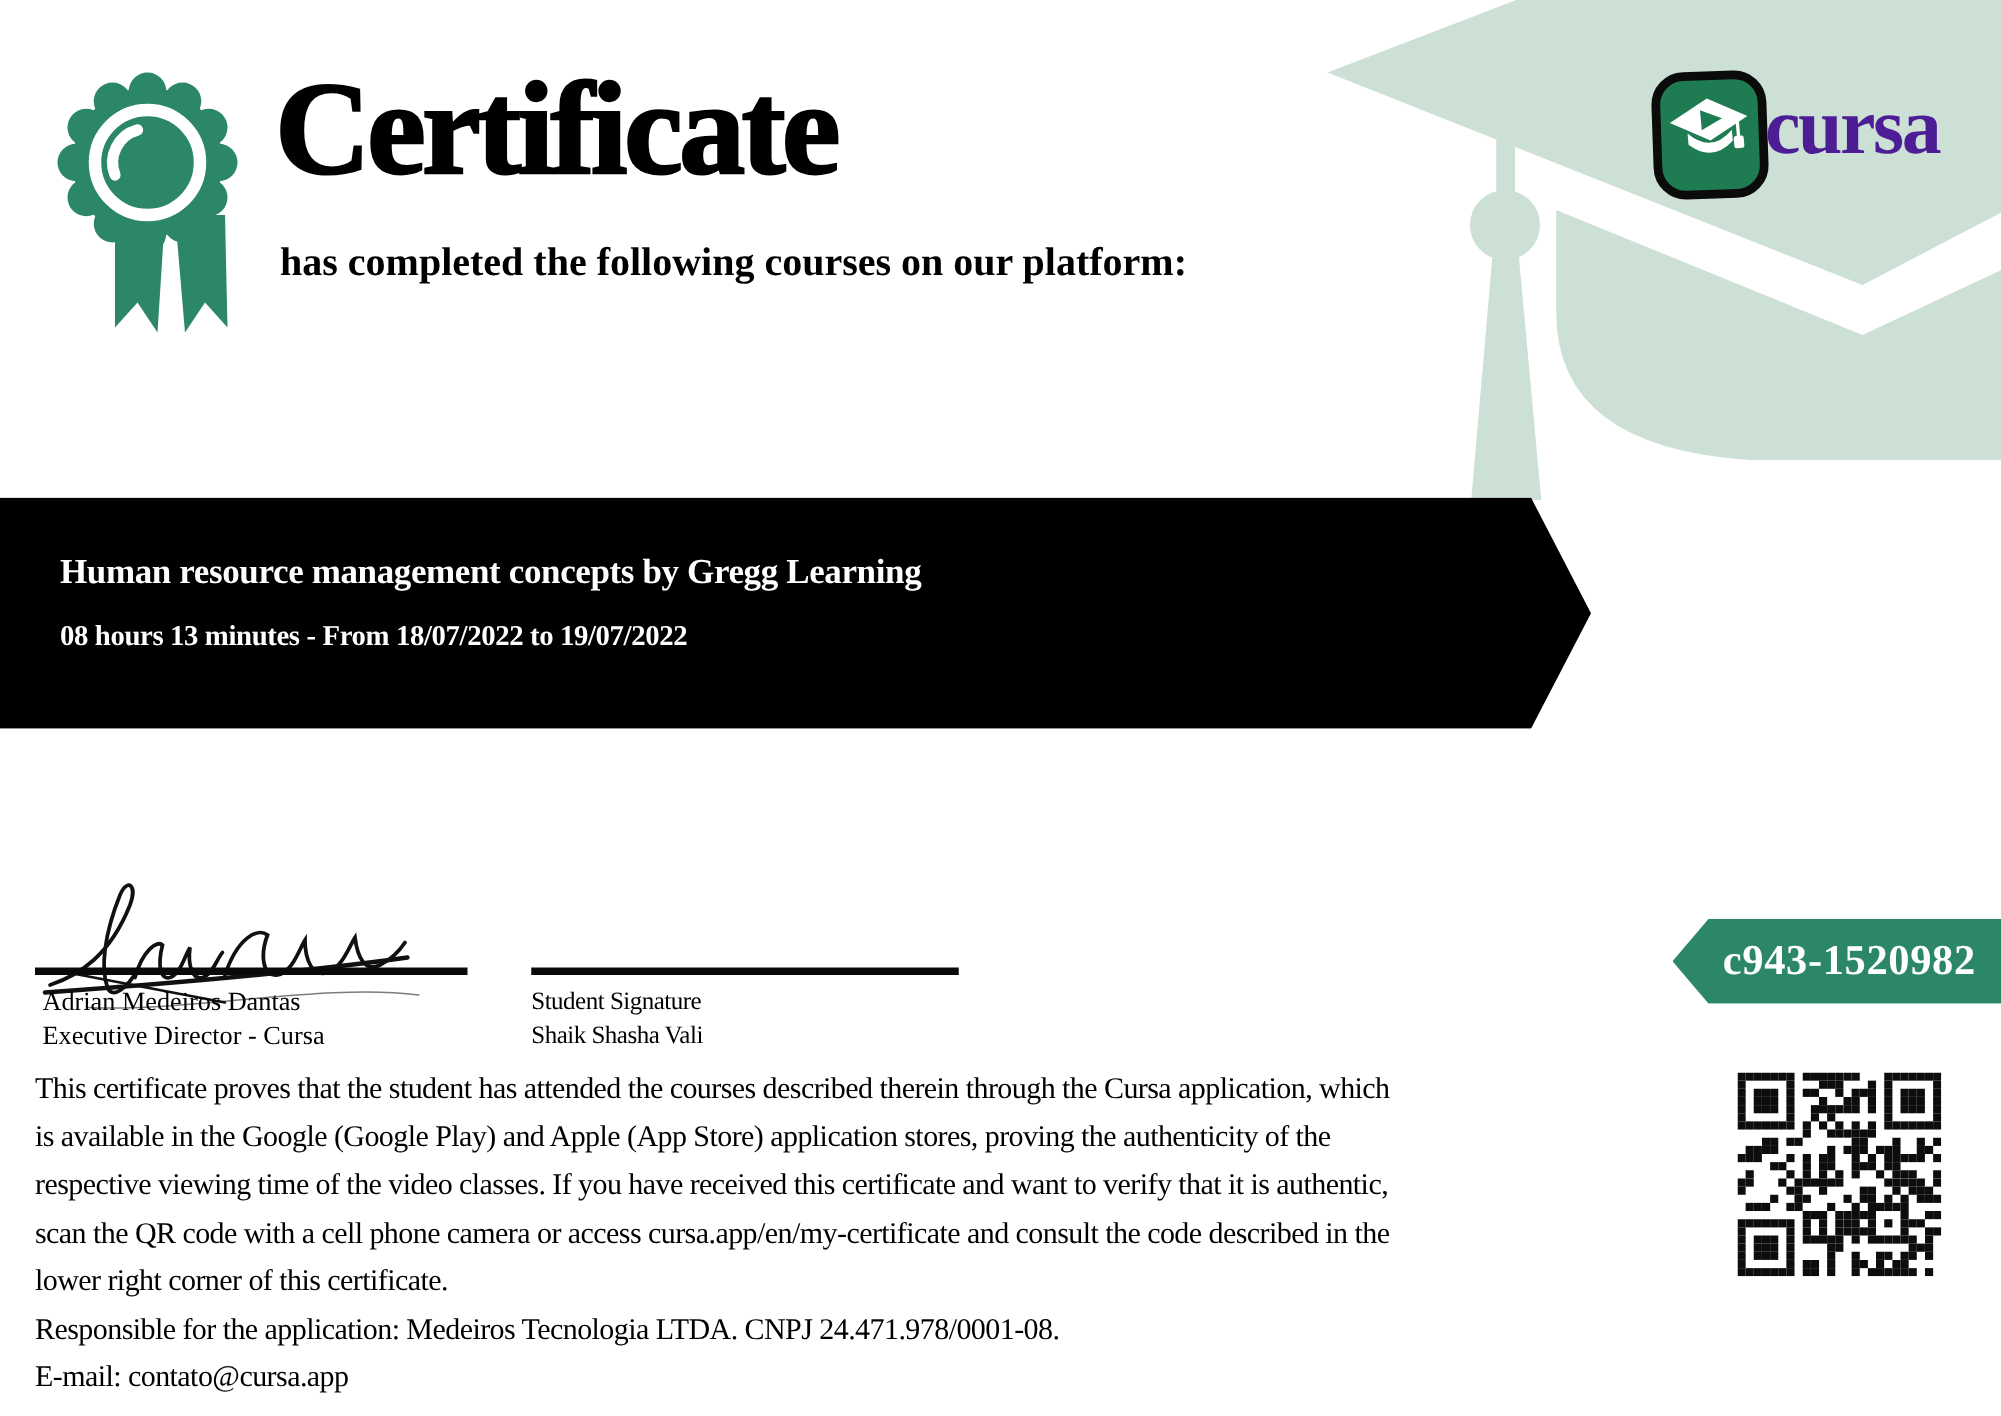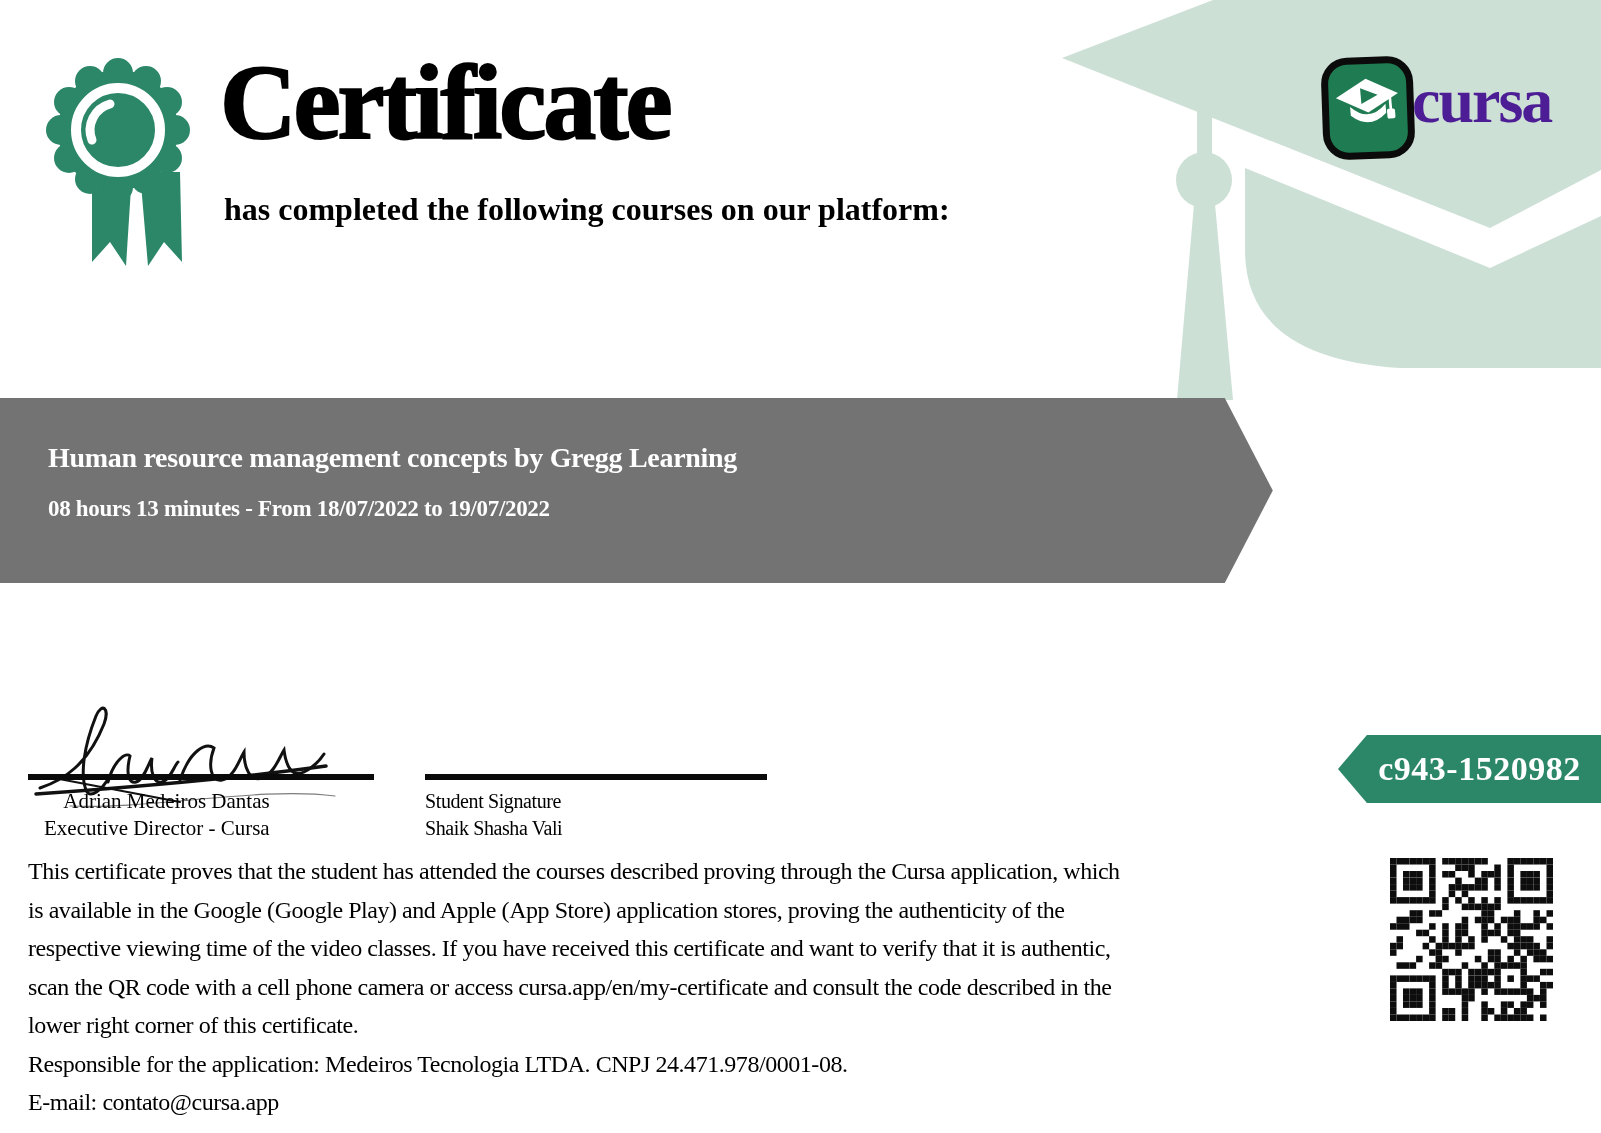--- a/index.html
+++ b/index.html
@@ -18,32 +18,32 @@
          line-height:1.0;-webkit-text-stroke:2px #000;z-index:3;}
   .certify{left:224px;top:186px;font-size:32px;font-weight:bold;line-height:47px;z-index:3;}
   .certify .name{margin-left:12px;}
 
   
   .logo-box{left:1322px;top:57px;width:78px;height:88px;background:#1f7b52;border:7px solid #0b0b0b;
             border-radius:26px;transform:rotate(-2deg);z-index:4;display:flex;align-items:center;justify-content:center;}
   .logo-word{left:1412px;top:64px;font-size:64px;font-weight:bold;letter-spacing:-2px;color:#4c1d95;z-index:4;}
 
   
-  .banner{left:0;top:398px;width:1601px;height:185px;background:#737373;z-index:5;
+  .banner{left:0;top:398px;width:1601px;height:185px;background:#000000;z-index:5;
           clip-path:polygon(0 0,76.5% 0,79.5% 50%,76.5% 100%,0 100%);color:#fff;}
   .banner .course{position:absolute;left:48px;top:44px;font-size:28px;font-weight:bold;letter-spacing:-0.3px;}
   .banner .details{position:absolute;left:48px;top:98px;font-size:23px;font-weight:bold;letter-spacing:-0.3px;}
 
   
   .sig-img{left:30px;top:692px;z-index:3;}
   .sig-line{height:6px;background:#0a0a0a;top:774px;z-index:4;}
   .sig-line.director{left:28px;width:346px;}
   .sig-line.student{left:425px;width:342px;}
   .sig-text{top:788px;font-size:21px;line-height:27px;z-index:4;}
-  .sig-text.director{left:44px;text-align:right;}
+  .sig-text.director{left:34px;}
   .sig-text.student{left:425px;font-size:20px;letter-spacing:-0.4px;}
 
   
   .code-badge{right:0;top:735px;width:263px;height:68px;background:#2b8768;z-index:6;
               clip-path:polygon(11% 0,100% 0,100% 100%,11% 100%,0 50%);
               display:flex;align-items:center;justify-content:center;padding-left:20px;box-sizing:border-box;}
   .code-badge span{color:#fff;font-size:34px;font-weight:bold;letter-spacing:0.5px;text-align:center;}
   .qr{left:1390px;top:858px;width:163px;height:163px;z-index:6;}
   .qr-caption{left:1360px;top:1048px;width:222px;text-align:center;font-size:21px;line-height:30px;z-index:6;}
 
@@ -462,21 +462,21 @@
         <rect x="104.3" y="156.5" width="6.52" height="6.52" fill="#0d0d0d"></rect>
         <rect x="110.8" y="156.5" width="6.52" height="6.52" fill="#0d0d0d"></rect>
         <rect x="117.4" y="156.5" width="6.52" height="6.52" fill="#0d0d0d"></rect>
         <rect x="123.9" y="156.5" width="6.52" height="6.52" fill="#0d0d0d"></rect>
         <rect x="130.4" y="156.5" width="6.52" height="6.52" fill="#0d0d0d"></rect>
         <rect x="136.9" y="156.5" width="6.52" height="6.52" fill="#0d0d0d"></rect>
         <rect x="150.0" y="156.5" width="6.52" height="6.52" fill="#0d0d0d"></rect>
       </svg></div>
 
   <div class="abs body-text">
-    <div>This certificate proves that the student has attended the courses described proving through the Cursa application, which</div>
+    <div>This certificate proves that the student has attended the courses described therein through the Cursa application, which</div>
     <div>is available in the Google (Google Play) and Apple (App Store) application stores, proving the authenticity of the</div>
     <div>respective viewing time of the video classes. If you have received this certificate and want to verify that it is authentic,</div>
     <div>scan the QR code with a cell phone camera or access cursa.app/en/my-certificate and consult the code described in the</div>
     <div>lower right corner of this certificate.</div>
     <div>Responsible for the application: Medeiros Tecnologia LTDA. CNPJ 24.471.978/0001-08.</div>
     <div>E-mail: contato@cursa.app</div>
   </div>
 
 </div>
 

